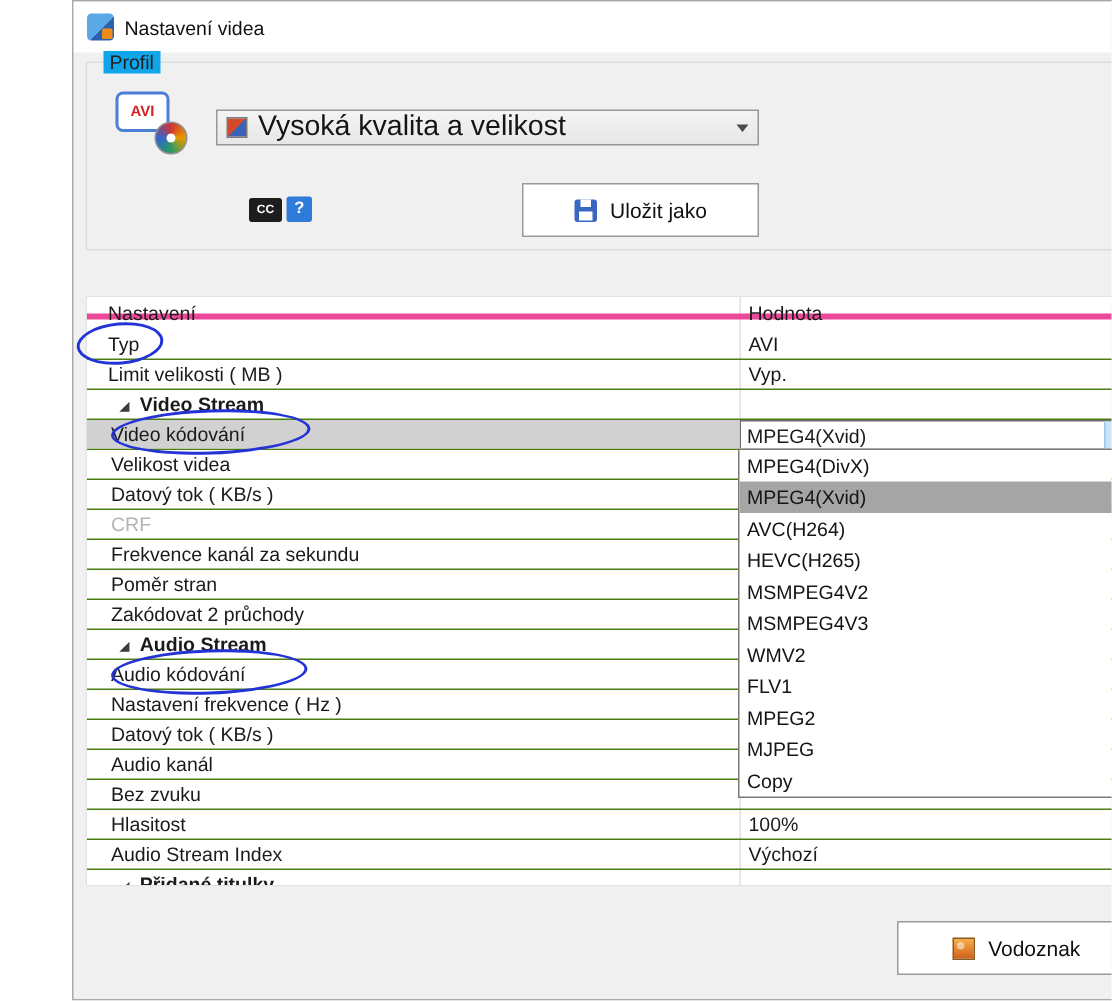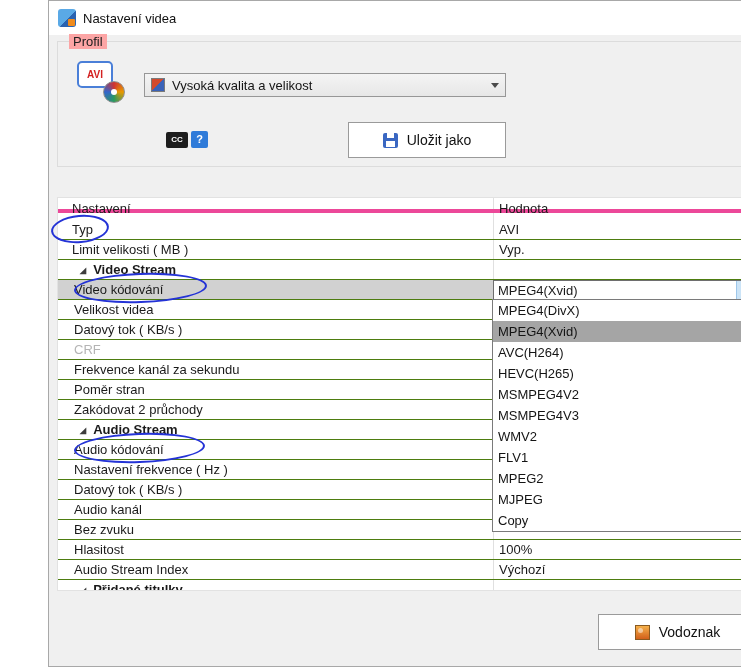--- a/index.html
+++ b/index.html
@@ -13,36 +13,36 @@
   .titlebar { position:absolute; left:0; top:0; width:100%; height:34px; background:#ffffff; }
   .app-icon { position:absolute; left:9px; top:8px; width:18px; height:18px;
               background:linear-gradient(135deg,#5aa9e6 0 55%,#2a62b0 55%); border-radius:3px; }
   .app-icon::after { content:""; position:absolute; right:1px; bottom:1px; width:7px; height:7px;
               background:#ef8b1d; border-radius:1px; }
   .win-title { position:absolute; left:34px; top:10px; font-size:13px; color:#101010; }
   .close-btn { position:absolute; right:13px; top:7px; font-size:17px; color:#404040; cursor:pointer; line-height:18px; }
 
   
   .groupbox { position:absolute; left:8px; top:40px; width:722px; height:126px; border:1px solid #dcdcdc; }
-  .groupbox-label { position:absolute; left:20px; top:33px; background:#fca5a5; padding:0 4px; font-size:13px; color:#202020; }
+  .groupbox-label { position:absolute; left:20px; top:33px; background:#0ea5e9; padding:0 4px; font-size:13px; color:#202020; }
 
   
   .avi-icon { position:absolute; left:28px; top:60px; width:48px; height:42px; }
   .avi-box { position:absolute; left:0; top:0; width:36px; height:27px; background:#fff;
              border:2px solid #4a7fd8; border-radius:5px; color:#d42222; font-weight:bold;
              font-size:10px; text-align:center; line-height:23px; }
   .avi-disc { position:absolute; right:0; bottom:0; width:22px; height:22px; border-radius:50%;
              background:conic-gradient(#d03333,#e89a00,#2a9a60,#3366cc,#d03333); border:1px solid #909090; }
   .avi-disc::after { content:""; position:absolute; left:7px; top:7px; width:6px; height:6px;
              background:#fff; border-radius:50%; }
 
   
   .preset-combo { position:absolute; left:95px; top:72px; width:362px; height:24px;
              background:linear-gradient(#f4f4f4,#e7e7e7); border:1px solid #979797;
-             display:flex; align-items:center; padding:0 6px; font-size:13px; color:#141414; cursor:pointer; }
+             display:flex; align-items:center; padding:0 6px; font-size:19px; color:#141414; cursor:pointer; }
   .preset-icon { width:14px; height:14px; border:1px solid #7a7a7a;
              background:linear-gradient(135deg,#d24a2e 50%,#3a62b8 50%); margin-right:7px; flex:0 0 auto; }
   .tri-down { width:0; height:0; border-left:4px solid transparent; border-right:4px solid transparent;
              border-top:5px solid #4a4a4a; }
   .preset-combo .tri-down { margin-left:auto; }
 
   
   .btn { position:absolute; background:#ffffff; border:1px solid #9a9a9a; display:flex;
          align-items:center; justify-content:center; font-size:14px; color:#101010; cursor:pointer; }
   .ok-btn { left:549px; top:67px; width:158px; height:35px; border-color:#6e6e6e; }

